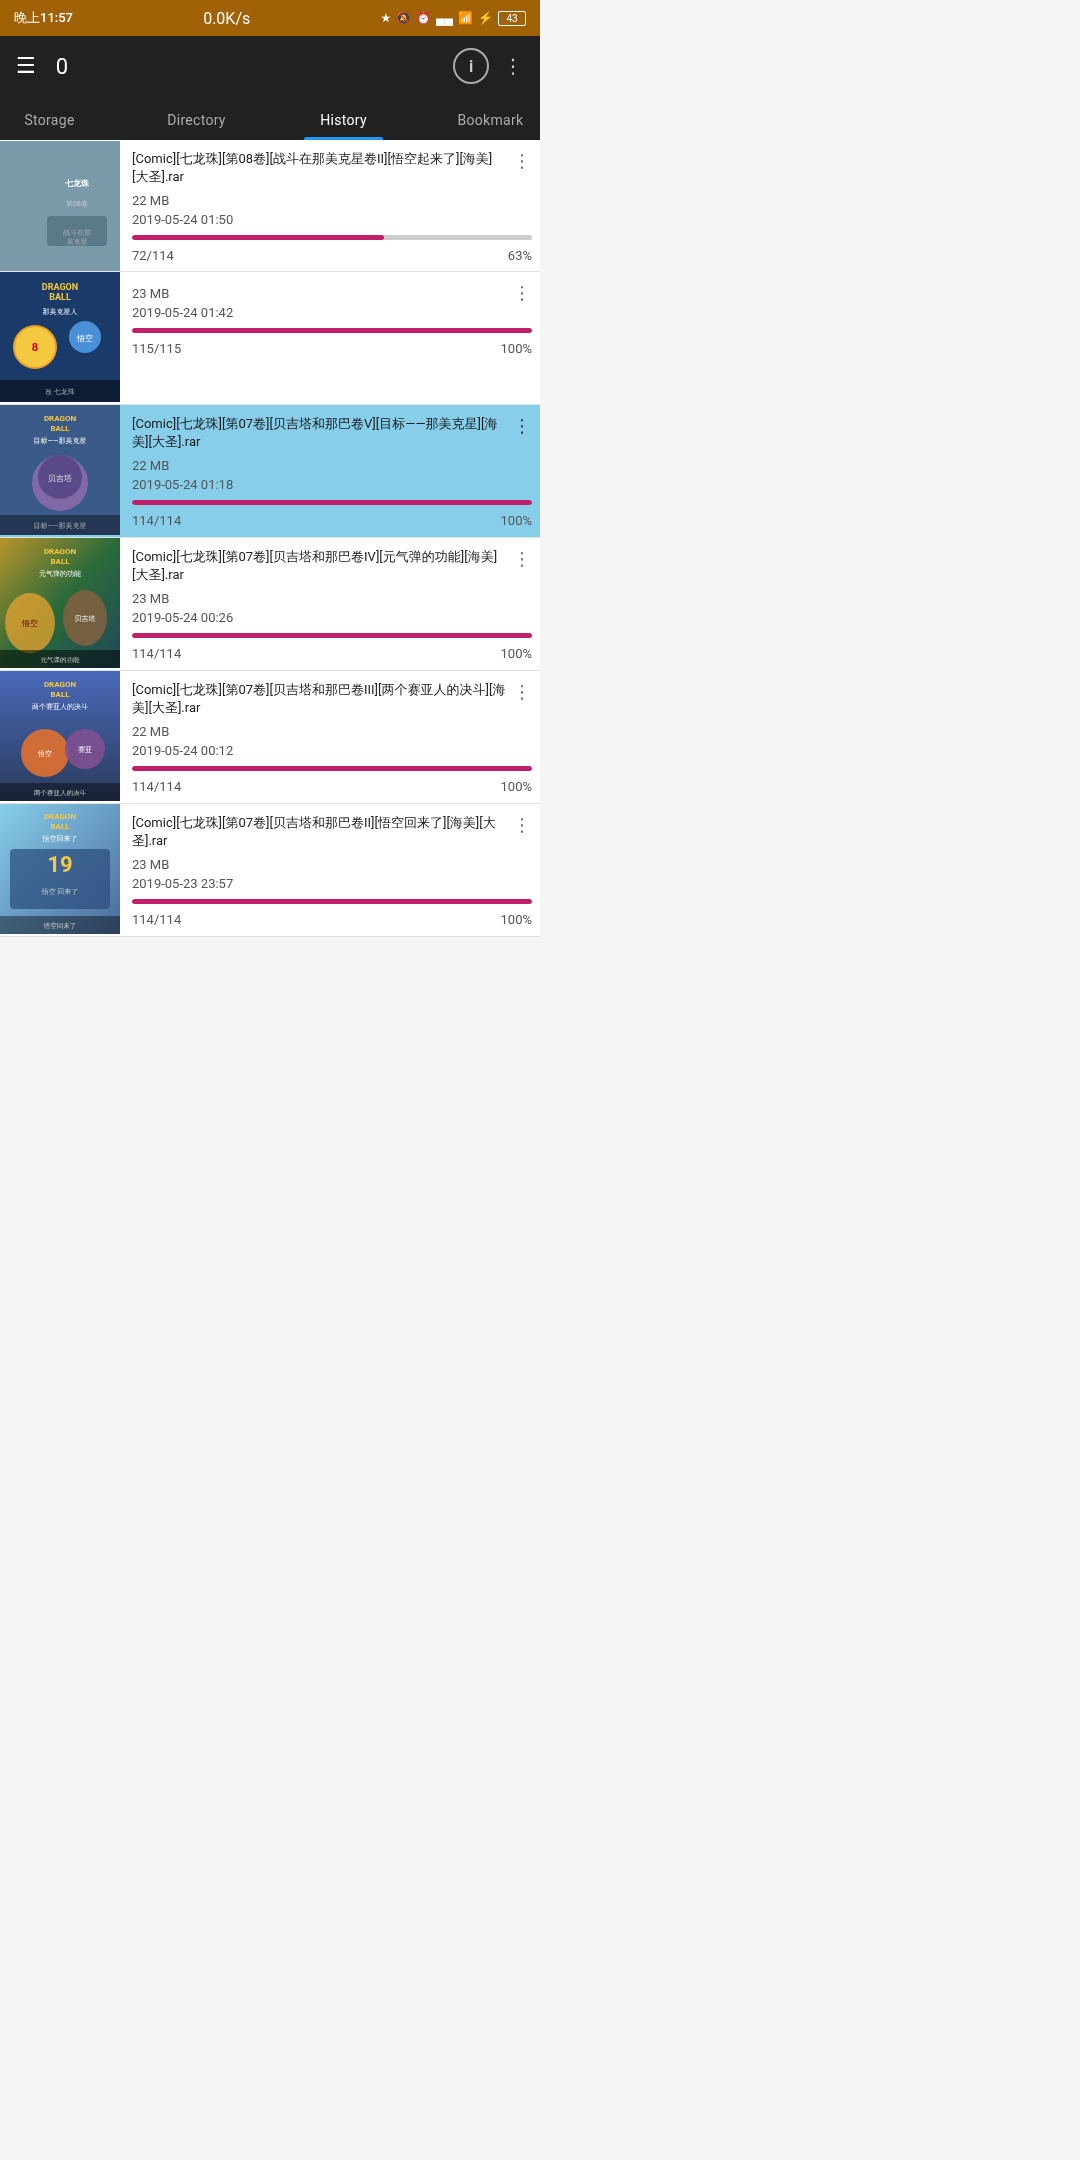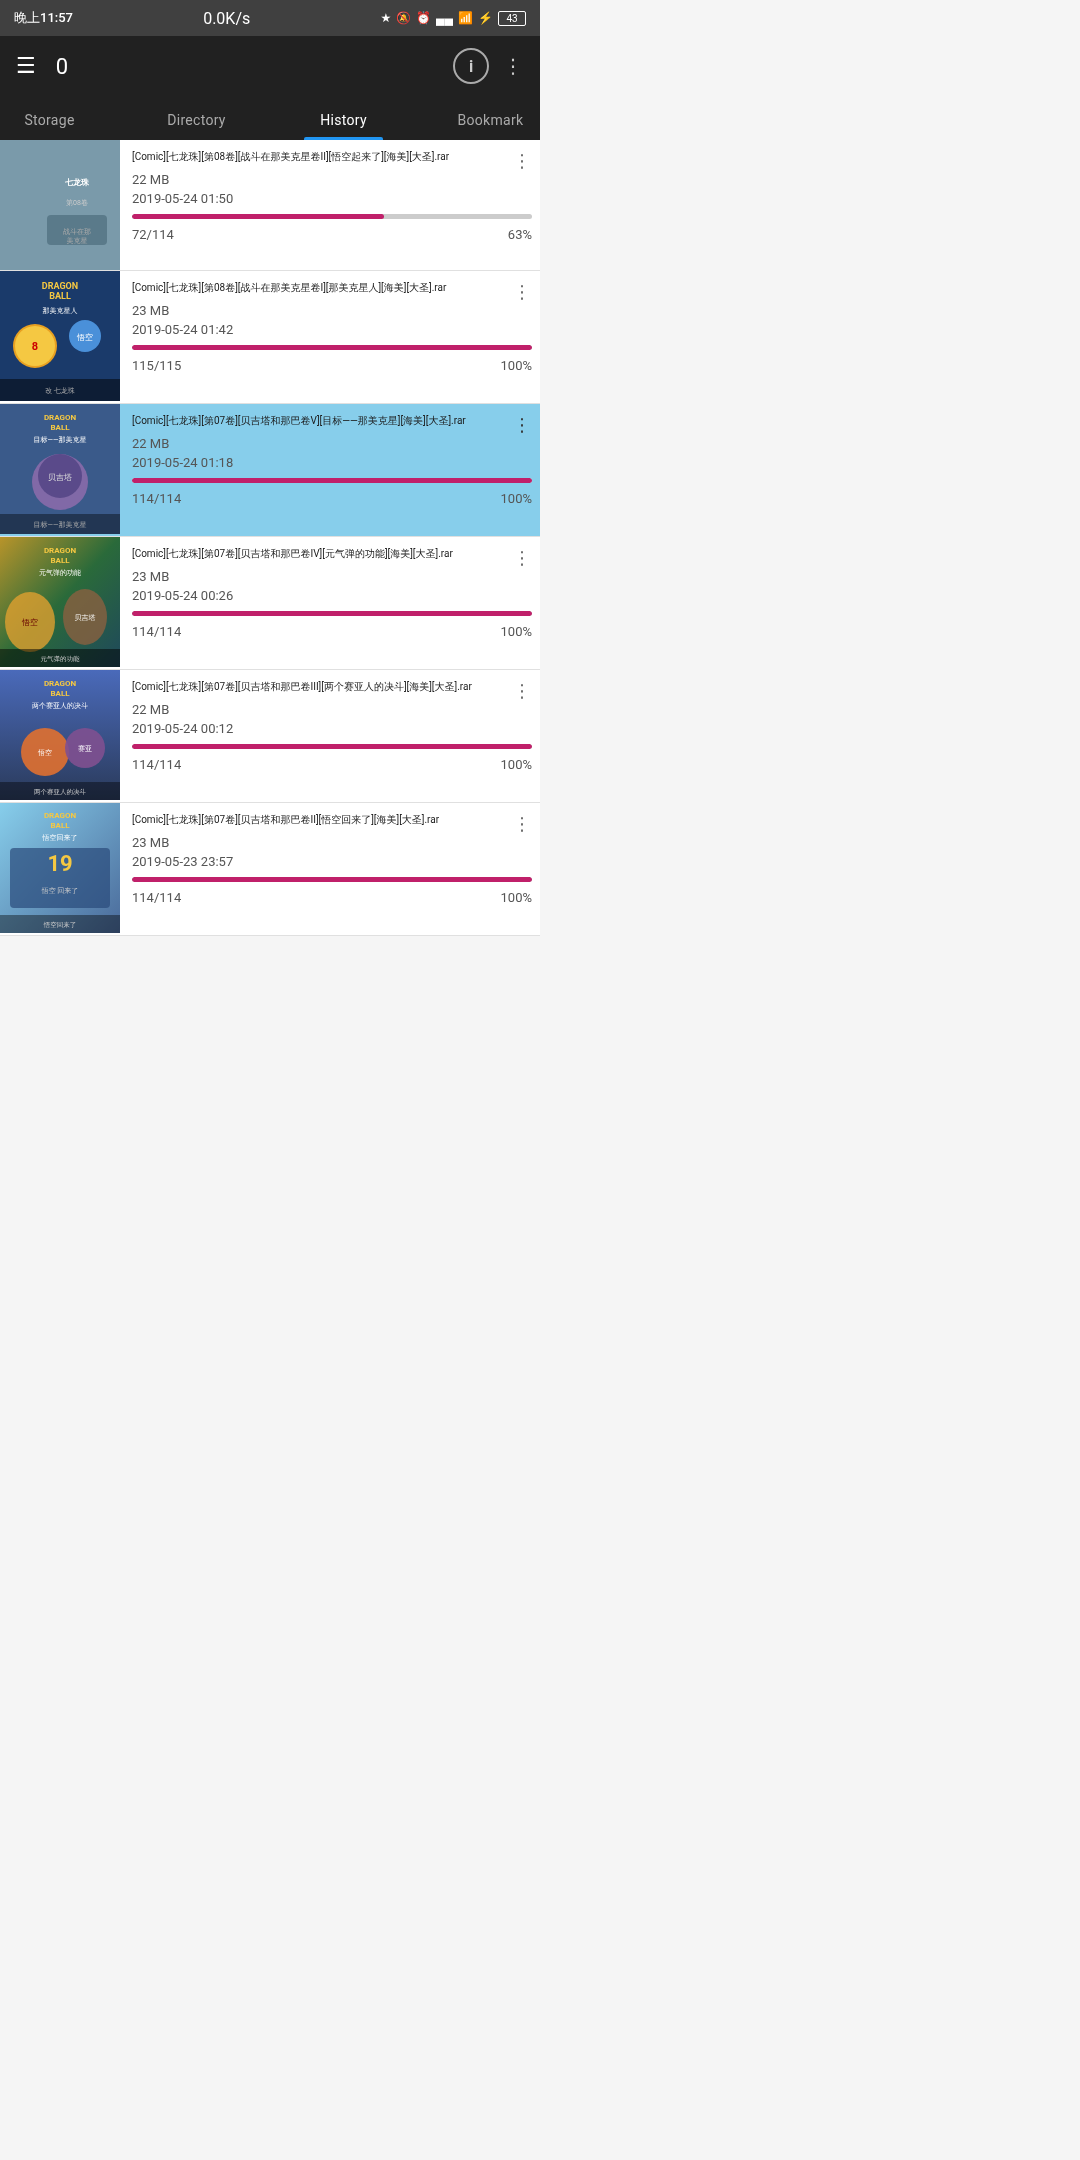--- a/index.html
+++ b/index.html
@@ -9,21 +9,21 @@
       min-height: 1080px;
       background: #f5f5f5;
       font-family: 'Roboto', sans-serif;
       font-size: 14px;
       color: #222;
       overflow-x: hidden;
     }
 
     
     .status-bar {
-      background: #404040;
+      background: #a16207;
       color: #fff;
       display: flex;
       align-items: center;
       justify-content: space-between;
       padding: 6px 14px;
       height: 36px;
       font-size: 13px;
     }
     .status-left { font-weight: 500; }
     .status-center { font-size: 16px; }
@@ -150,21 +150,21 @@
     }
 
     .comic-info {
       flex: 1;
       padding: 10px 8px 8px 12px;
       display: flex;
       flex-direction: column;
       gap: 4px;
     }
     .comic-title {
-      font-size: 10px;
+      font-size: 13px;
       font-weight: 400;
       line-height: 1.35;
       color: #222;
       padding-right: 24px;
     }
     .highlighted .comic-title { color: #1a1a1a; }
     .comic-size {
       font-size: 13px;
       color: #555;
       margin-top: 4px;
@@ -294,21 +294,20 @@
         <text x="35" y="79" text-anchor="middle" fill="#c00" font-size="11" font-weight="bold">8</text>
         <circle cx="85" cy="65" r="16" fill="#4a90d9"></circle>
         <text x="85" y="69" text-anchor="middle" fill="#fff" font-size="8">悟空</text>
         <rect x="0" y="108" width="120" height="22" fill="#000" opacity="0.5"></rect>
         <text x="60" y="122" text-anchor="middle" fill="#aaa" font-size="7">改 七龙珠</text>
       </svg>
     </div>
       </div>
     </div>
     <div class="comic-info">
-      <div class="comic-title">[Comic][七龙珠][第08卷][战斗在那美克星卷I][那美克星人][海美][大圣].rar</div>
       <div class="comic-size">23 MB</div>
       <div class="comic-date">2019-05-24  01:42</div>
       <div class="progress-row">
         <div class="progress-bar-bg">
           <div class="progress-bar-fill" style="width:100%"></div>
         </div>
       </div>
       <div class="progress-row">
         <span class="progress-count">115/115</span>
         <span class="progress-pct" style="margin-left:auto;">100%</span>

